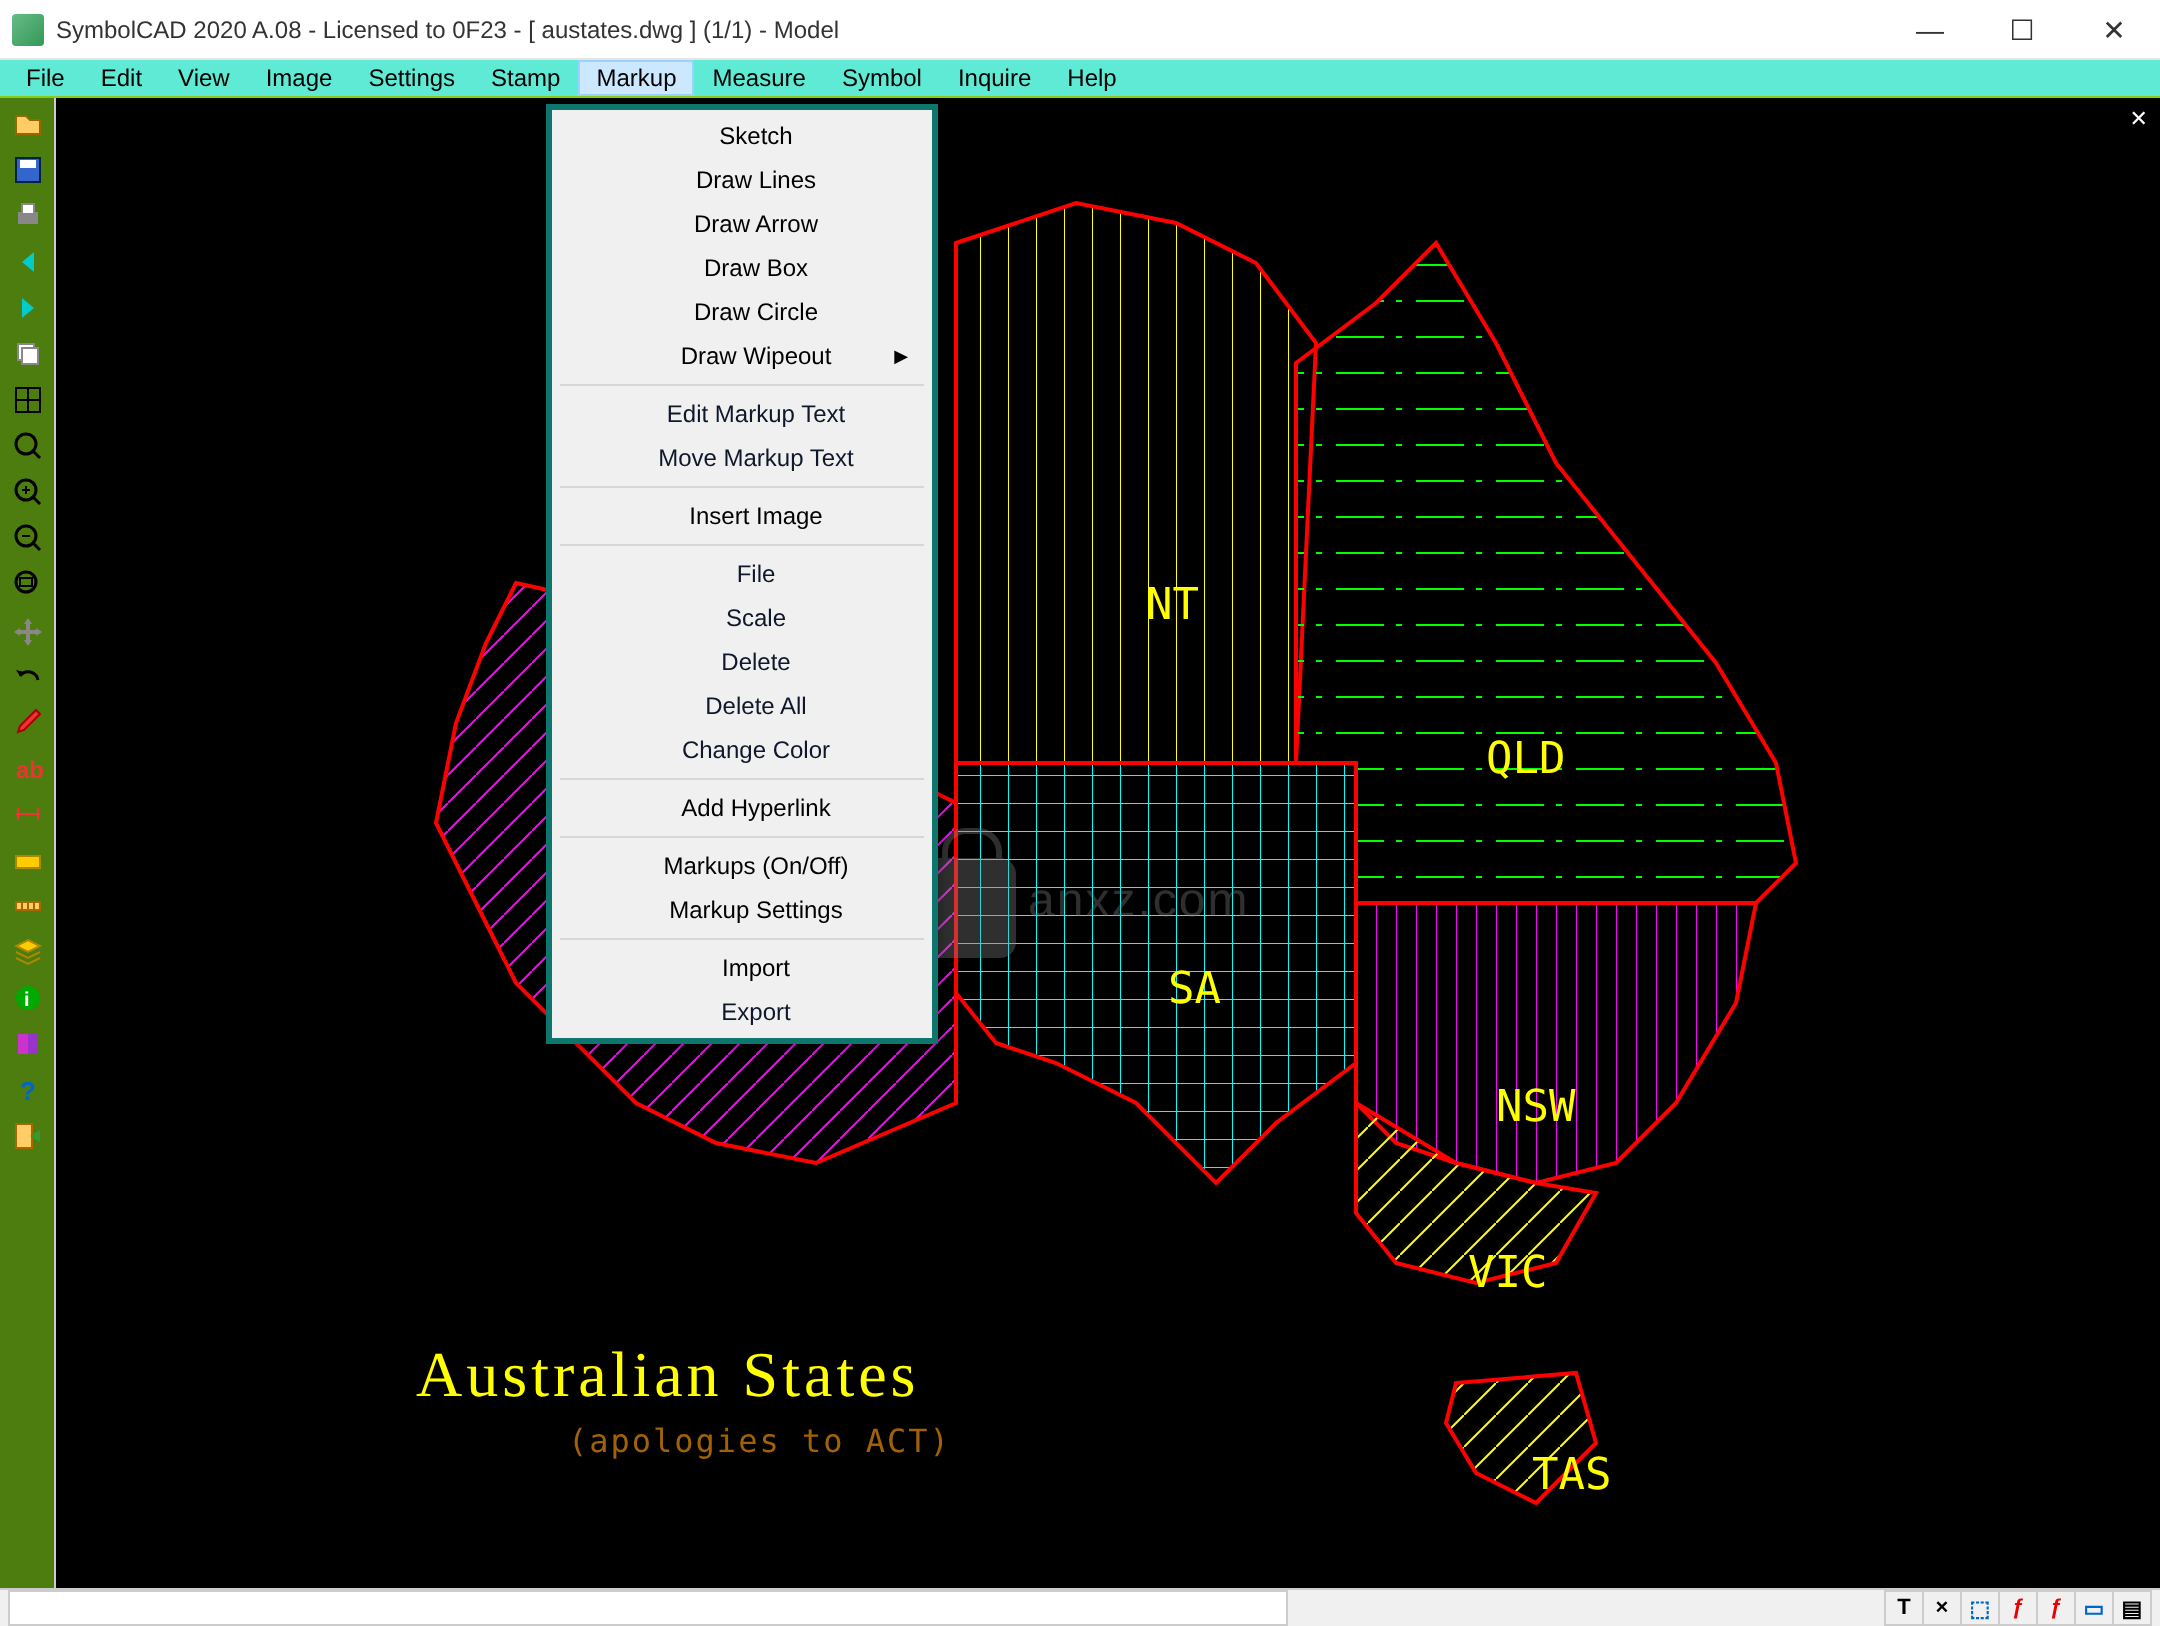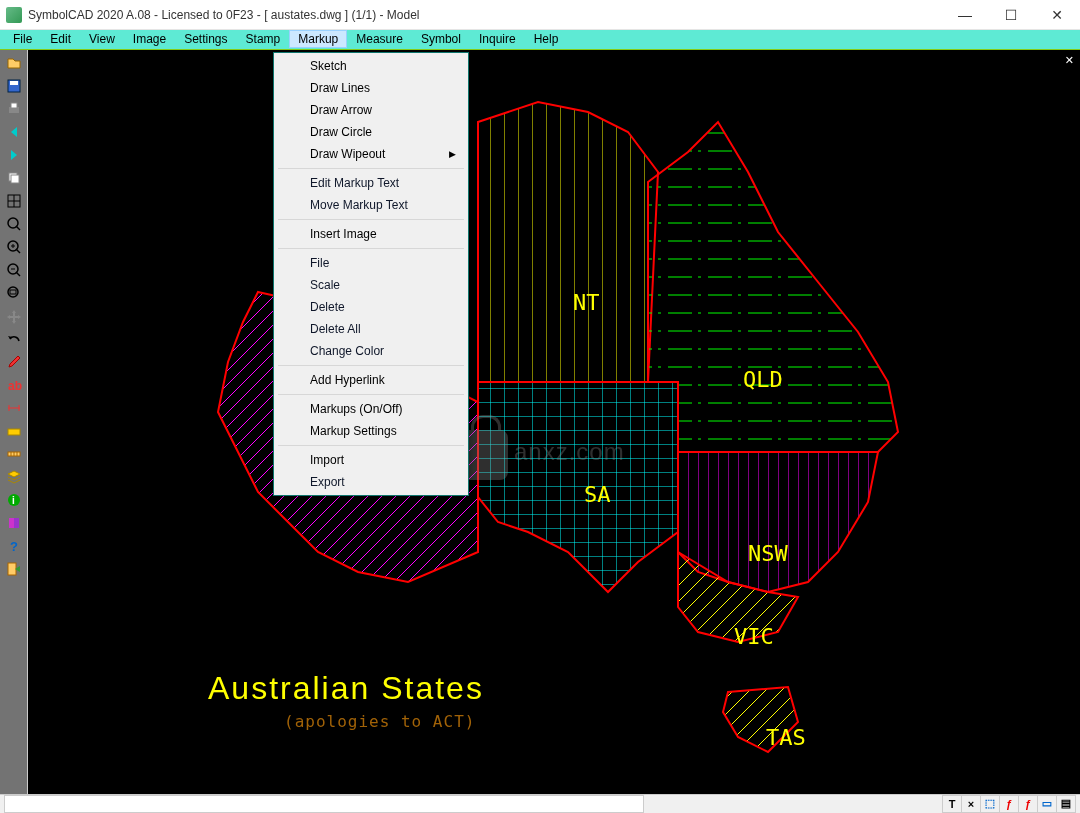--- a/index.html
+++ b/index.html
@@ -9,35 +9,35 @@
 .titlebar-icon { width: 16px; height: 16px; background: linear-gradient(135deg,#6b8,#395); border-radius: 2px; margin-right: 6px; }
 .titlebar-text { font-size: 12px; color: #333; flex: 1; }
 .titlebar-btns { display: flex; }
 .titlebar-btn { width: 46px; height: 30px; display: flex; align-items: center; justify-content: center; font-size: 14px; color: #333; }
 
 .menubar { height: 22px; background: #5eead4; display: flex; align-items: center; padding: 0 4px; font-size: 12px; border-bottom: 1px solid #84cc16; }
 .menu-item { padding: 2px 9px; color: #000; }
 .menu-item.active { background: #cce8ff; border: 1px solid #99d1ff; padding: 1px 8px; }
 
 .main { flex: 1; display: flex; background: #000; position: relative; }
-.toolbar { width: 28px; background: #737373; display: flex; flex-direction: column; align-items: center; padding-top: 2px; gap: 1px; border-right: 1px solid #ccc; }
+.toolbar { width: 28px; background: #4d7c0f; display: flex; flex-direction: column; align-items: center; padding-top: 2px; gap: 1px; border-right: 1px solid #ccc; }
 .tool-btn { width: 24px; height: 22px; display: flex; align-items: center; justify-content: center; font-size: 14px; }
 .tool-btn svg { width: 16px; height: 16px; }
 
 .canvas-area { flex: 1; background: #000; position: relative; overflow: hidden; }
 .close-x { position: absolute; top: 4px; right: 6px; color: #fff; font-size: 11px; }
 
-.dropdown { position: absolute; left: 273px; top: 52px; width: 196px; background: #f0f0f0; border: 1px solid #0f766e; box-shadow: 2px 2px 4px rgba(0,0,0,.2); z-index: 100; padding: 2px; }
+.dropdown { position: absolute; left: 273px; top: 52px; width: 196px; background: #f0f0f0; border: 3px solid #0f766e; box-shadow: 2px 2px 4px rgba(0,0,0,.2); z-index: 100; padding: 2px; text-align: center; }
 .dd-item { padding: 4px 20px 4px 34px; font-size: 12px; color: #000; position: relative; }
 .dd-item.disabled { color: #0f172a; }
 .dd-sep { height: 1px; background: #d7d7d7; margin: 3px 2px; }
 .dd-arrow { position: absolute; right: 10px; top: 50%; transform: translateY(-50%); font-size: 9px; }
 
 .map-label { position: absolute; font-family: monospace; font-size: 22px; fill: #ff0; }
-.map-title { position: absolute; left: 180px; top: 620px; font-family: Liberation Sans, sans-serif; font-size: 32px; color: #ff0; letter-spacing: 2px; }
+.map-title { position: absolute; left: 180px; top: 620px; font-family: Liberation Serif, serif; font-size: 32px; color: #ff0; letter-spacing: 2px; }
 .map-subtitle { position: absolute; left: 256px; top: 662px; font-family: monospace; font-size: 16px; color: #a16207; letter-spacing: 1px; }
 
 .statusbar { height: 22px; background: #f0f0f0; display: flex; align-items: center; border-top: 1px solid #ccc; font-size: 11px; }
 .status-input { flex: 0 0 640px; height: 18px; margin-left: 4px; border: 1px solid #ccc; background: #fff; }
 .status-spacer { flex: 1; }
 .status-icons { display: flex; gap: 0; padding-right: 4px; }
 .status-icon { width: 20px; height: 18px; border: 1px solid #ccc; display: flex; align-items: center; justify-content: center; font-size: 11px; font-weight: bold; margin-left: -1px; }
 .sred { color: #e00; }
 .sblue { color: #06c; }
 
@@ -272,20 +272,21 @@
       <div class="lock"></div>
       <div class="txt">anxz.com</div>
     </div>
   </div>
 </div>
 
 <div class="dropdown" id="dropdown">
     <div class="dd-item">Sketch</div>
     <div class="dd-item">Draw Lines</div>
     <div class="dd-item">Draw Arrow</div>
+    <div class="dd-item">Draw Box</div>
     <div class="dd-item">Draw Circle</div>
     <div class="dd-item">Draw Wipeout<span class="dd-arrow">▶</span></div>
     <div class="dd-sep"></div>
     <div class="dd-item disabled">Edit Markup Text</div>
     <div class="dd-item disabled">Move Markup Text</div>
     <div class="dd-sep"></div>
     <div class="dd-item">Insert Image</div>
     <div class="dd-sep"></div>
     <div class="dd-item disabled">File</div>
     <div class="dd-item disabled">Scale</div>

